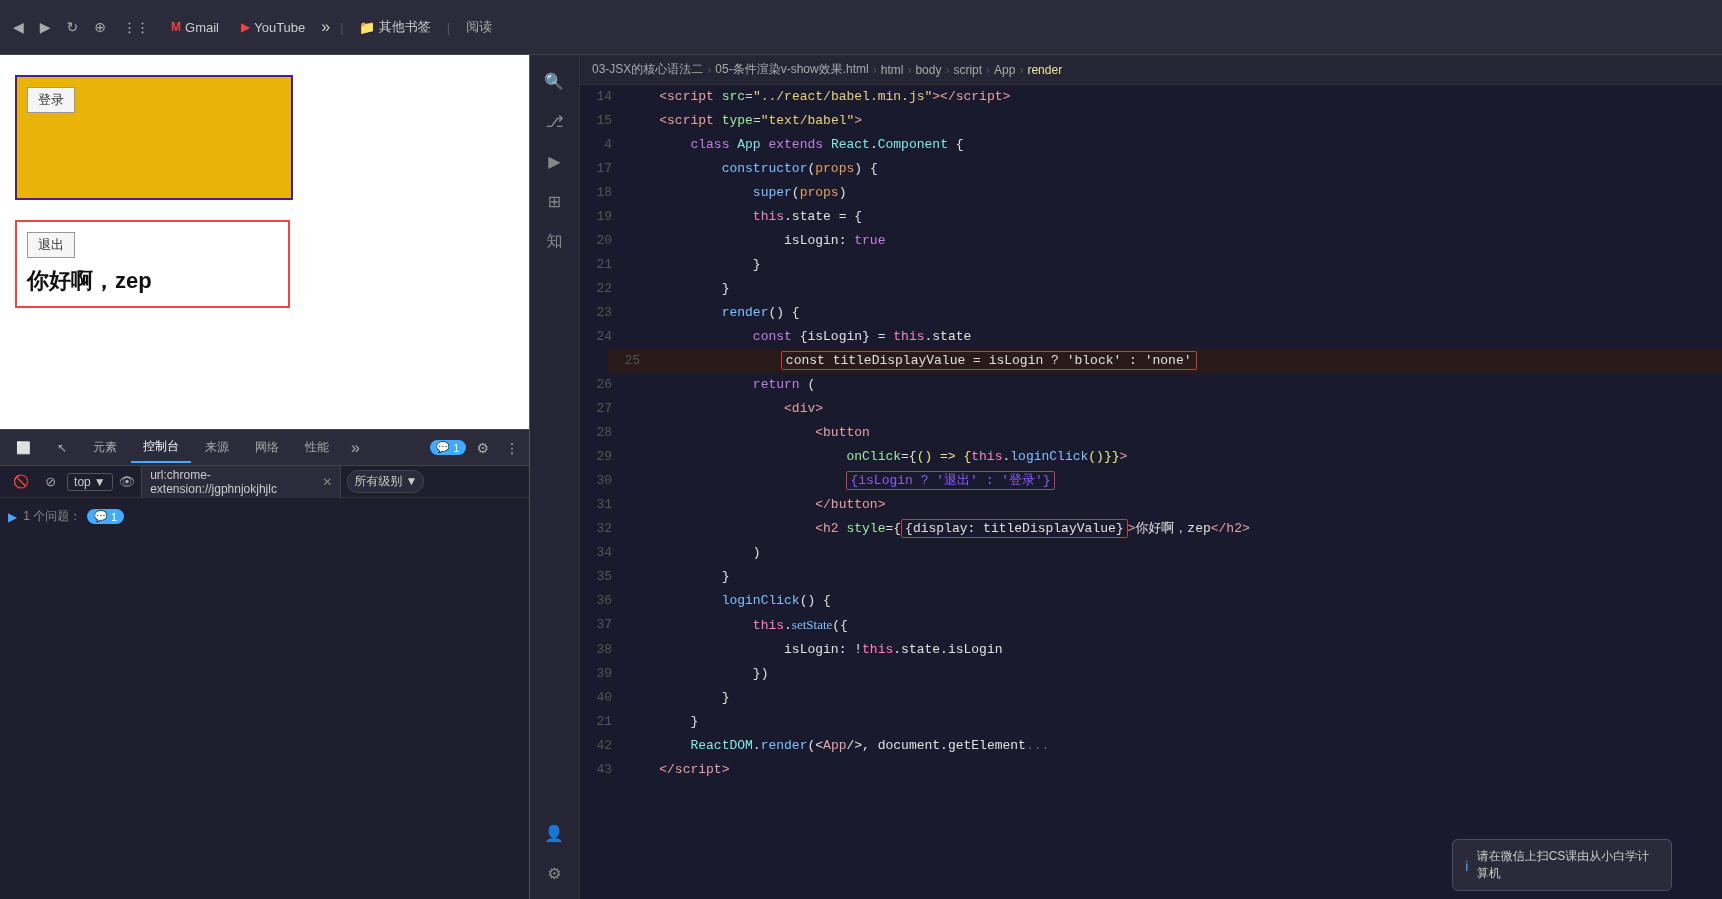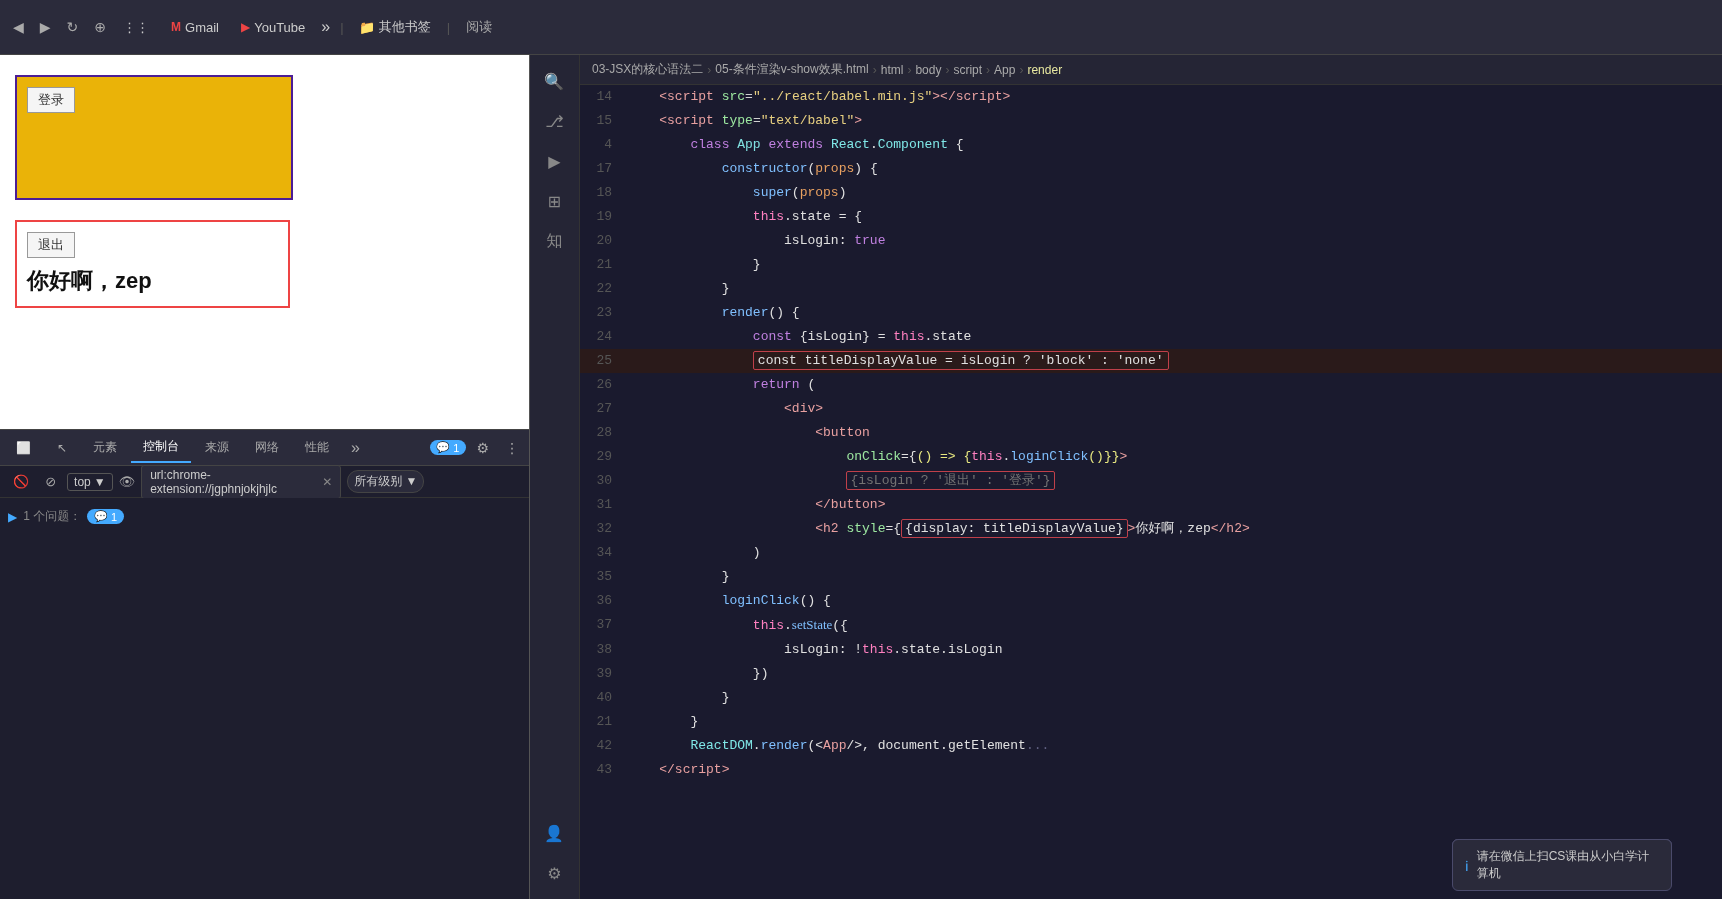--- a/index.html
+++ b/index.html
@@ -292,21 +292,21 @@
       min-width: 48px;
       text-align: right;
       padding-right: 16px;
       color: #555;
       user-select: none;
       flex-shrink: 0;
     }
     .line-content { flex: 1; padding-right: 20px; white-space: pre; }
 
     
-    .line-highlight { background: #2a1a1a; }
+    .line-highlight { background: #2a1a1a; margin-left: 28px; }
 
     
     .tooltip-area {
       position: absolute;
       right: 30px;
       background: #2a2a3a;
       border: 1px solid #4a4a6a;
       border-radius: 6px;
       padding: 8px 12px;
       color: #ccc;
@@ -586,21 +586,21 @@
           <div class="code-line">
             <span class="line-num">28</span>
             <span class="line-content"><span style="color: rgb(224, 224, 224);">                        </span><span style="color: rgb(232, 160, 160);">&lt;</span><span style="color: rgb(232, 160, 160);">button</span></span>
           </div>
           <div class="code-line">
             <span class="line-num">29</span>
             <span class="line-content"><span style="color: rgb(224, 224, 224);">                            </span><span style="color: rgb(157, 232, 160);">onClick</span><span style="color: rgb(224, 224, 224);">={</span><span style="color: rgb(232, 232, 128);">() =&gt; {</span><span style="color: rgb(255, 128, 192);">this</span><span style="color: rgb(224, 224, 224);">.</span><span style="color: rgb(128, 192, 255);">loginClick</span><span style="color: rgb(232, 232, 128);">()}}</span><span style="color: rgb(232, 160, 160);">&gt;</span></span>
           </div>
           <div class="code-line">
             <span class="line-num">30</span>
-            <span class="line-content"><span style="color: rgb(224, 224, 224);">                            </span><span style="border: 1px solid rgb(192, 64, 74); padding: 1px 3px; border-radius: 2px; color: #737373;">{isLogin ? '退出' : '登录'}</span></span>
+            <span class="line-content"><span style="color: rgb(224, 224, 224);">                            </span><span style="border: 1px solid rgb(192, 64, 74); padding: 1px 3px; border-radius: 2px; color: #8b5cf6;">{isLogin ? '退出' : '登录'}</span></span>
           </div>
           <div class="code-line">
             <span class="line-num">31</span>
             <span class="line-content"><span style="color: rgb(224, 224, 224);">                        </span><span style="color: rgb(232, 160, 160);">&lt;/</span><span style="color: rgb(232, 160, 160);">button</span><span style="color: rgb(232, 160, 160);">&gt;</span></span>
           </div>
           <div class="code-line">
             <span class="line-num">32</span>
             <span class="line-content"><span style="color: rgb(224, 224, 224);">                        </span><span style="color: rgb(232, 160, 160);">&lt;</span><span style="color: rgb(232, 160, 160);">h2</span><span style="color: rgb(224, 224, 224);"> </span><span style="color: rgb(157, 232, 160);">style</span><span style="color: rgb(224, 224, 224);">={</span><span style="border: 1px solid rgb(192, 64, 74); padding: 1px 3px; border-radius: 2px; color: rgb(224, 224, 224);">{display: titleDisplayValue}</span><span style="color: rgb(232, 160, 160);">&gt;</span><span style="color: rgb(224, 224, 224);">你好啊，zep</span><span style="color: rgb(232, 160, 160);">&lt;/</span><span style="color: rgb(232, 160, 160);">h2</span><span style="color: rgb(232, 160, 160);">&gt;</span></span>
           </div>
           <div class="code-line">

